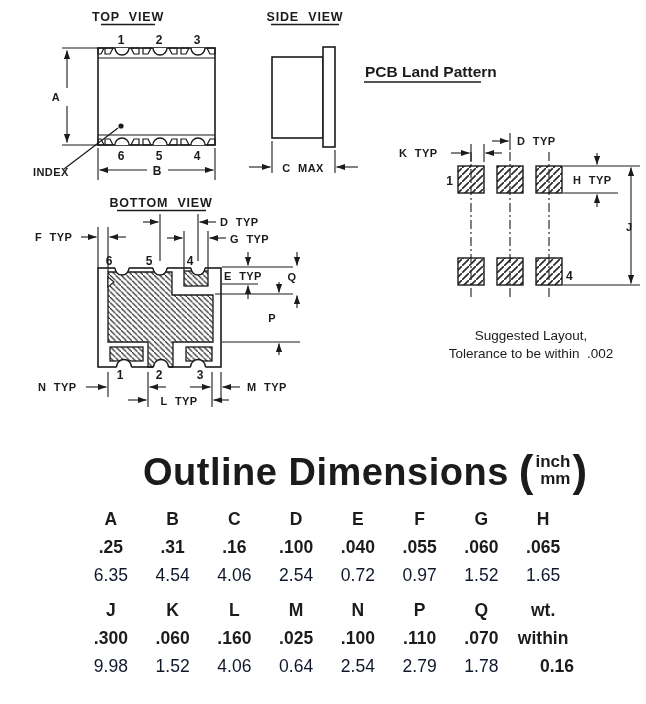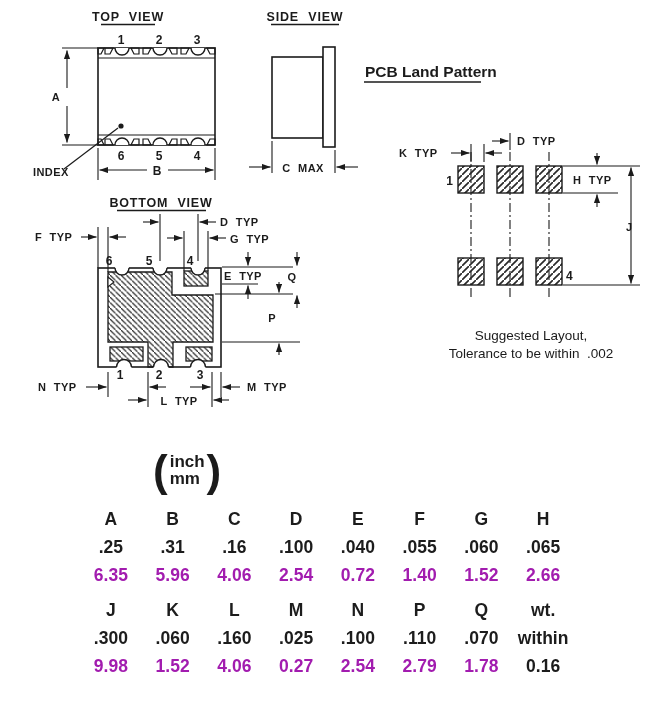--- a/index.html
+++ b/index.html
@@ -8,28 +8,28 @@
   svg text{fill:#1b1b1b;}
   .ttl{font:bold 12.5px "Liberation Sans",sans-serif;letter-spacing:.8px;word-spacing:5px;}
   .lbl{font:bold 11px "Liberation Sans",sans-serif;letter-spacing:.4px;word-spacing:4px;}
   .pin{font:bold 12px "Liberation Sans",sans-serif;}
   .lpt{font:bold 15.5px "Liberation Sans",sans-serif;}
   .note{font:13.5px "Liberation Sans",sans-serif;}
   
   .tbl-title{position:absolute;left:143px;top:452px;display:flex;align-items:flex-start;}
   .tbl-title .big{font-size:38px;font-weight:bold;line-height:40px;letter-spacing:.5px;white-space:nowrap;}
   .paren{font-size:44px;font-weight:bold;line-height:42px;margin-top:-2px;}
-  .unit-stack{display:flex;flex-direction:column;align-items:flex-start;margin:1px 2px 0 2px;}
+  .unit-stack{display:flex;flex-direction:column;align-items:flex-end;margin:1px 2px 0 2px;}
   .unit-stack span{font-size:17px;font-weight:bold;line-height:17px;}
   .grid{position:absolute;left:80px;width:494px;display:grid;grid-template-columns:repeat(8,1fr);}
   .grid div{height:28px;text-align:center;font-size:17.5px;line-height:28px;}
   .hdr{font-weight:bold;color:#1c1c1c;}
   .in{font-weight:bold;color:#1c1c1c;}
-  .mm{color:#a21caf;font-weight:bold;}
-  .mm.strong{color:#1c1c1c;font-weight:bold;}
+  .mm{color:#0f172a;font-weight:normal;}
+  .mm.strong{color:#1c1c1c;font-weight:bold;text-align:right;}
 </style>
 </head>
 <body>
 
 <div class="page">
 
 <svg width="646" height="446" viewBox="0 0 646 446">
   <defs>
     <marker id="ar" markerUnits="userSpaceOnUse" markerWidth="10" markerHeight="7.2" refX="8.8" refY="3.2" orient="auto-start-reverse">
       <path d="M0,0 L9,3.2 L0,6.4 Z" fill="#1b1b1b"></path>
@@ -259,20 +259,21 @@
     <text class="pin" x="453" y="185" text-anchor="end" stroke="none" fill="#1b1b1b">1</text>
     <text class="pin" x="566" y="280" stroke="none" fill="#1b1b1b">4</text>
 
     <text class="note" x="531" y="340" text-anchor="middle" stroke="none" fill="#1b1b1b">Suggested Layout,</text>
     <text class="note" x="531" y="358" text-anchor="middle" stroke="none" fill="#1b1b1b">Tolerance to be within&nbsp;&nbsp;.002</text>
   </g>
 </svg>
 
 
 <div class="tbl-title">
+  <span class="big">Outline Dimensions</span>
   <span class="big" style="width:10px;"></span>
   <span class="paren">(</span>
   <span class="unit-stack">
     <span>inch</span>
     <span>mm</span>
   </span>
   <span class="paren">)</span>
 </div>
 
 <div class="grid" style="top:505px;">
@@ -286,27 +287,27 @@
   <div class="hdr">H</div>
   <div class="in">.25</div>
   <div class="in">.31</div>
   <div class="in">.16</div>
   <div class="in">.100</div>
   <div class="in">.040</div>
   <div class="in">.055</div>
   <div class="in">.060</div>
   <div class="in">.065</div>
   <div class="mm">6.35</div>
-  <div class="mm">5.96</div>
+  <div class="mm">4.54</div>
   <div class="mm">4.06</div>
   <div class="mm">2.54</div>
   <div class="mm">0.72</div>
-  <div class="mm">1.40</div>
+  <div class="mm">0.97</div>
   <div class="mm">1.52</div>
-  <div class="mm">2.66</div>
+  <div class="mm">1.65</div>
 </div>
 
 <div class="grid" style="top:596px;">
   <div class="hdr">J</div>
   <div class="hdr">K</div>
   <div class="hdr">L</div>
   <div class="hdr">M</div>
   <div class="hdr">N</div>
   <div class="hdr">P</div>
   <div class="hdr">Q</div>
@@ -315,20 +316,20 @@
   <div class="in">.060</div>
   <div class="in">.160</div>
   <div class="in">.025</div>
   <div class="in">.100</div>
   <div class="in">.110</div>
   <div class="in">.070</div>
   <div class="in">within</div>
   <div class="mm">9.98</div>
   <div class="mm">1.52</div>
   <div class="mm">4.06</div>
-  <div class="mm">0.27</div>
+  <div class="mm">0.64</div>
   <div class="mm">2.54</div>
   <div class="mm">2.79</div>
   <div class="mm">1.78</div>
   <div class="mm strong">0.16</div>
 </div>
 
 </div>
 
 </body></html>

